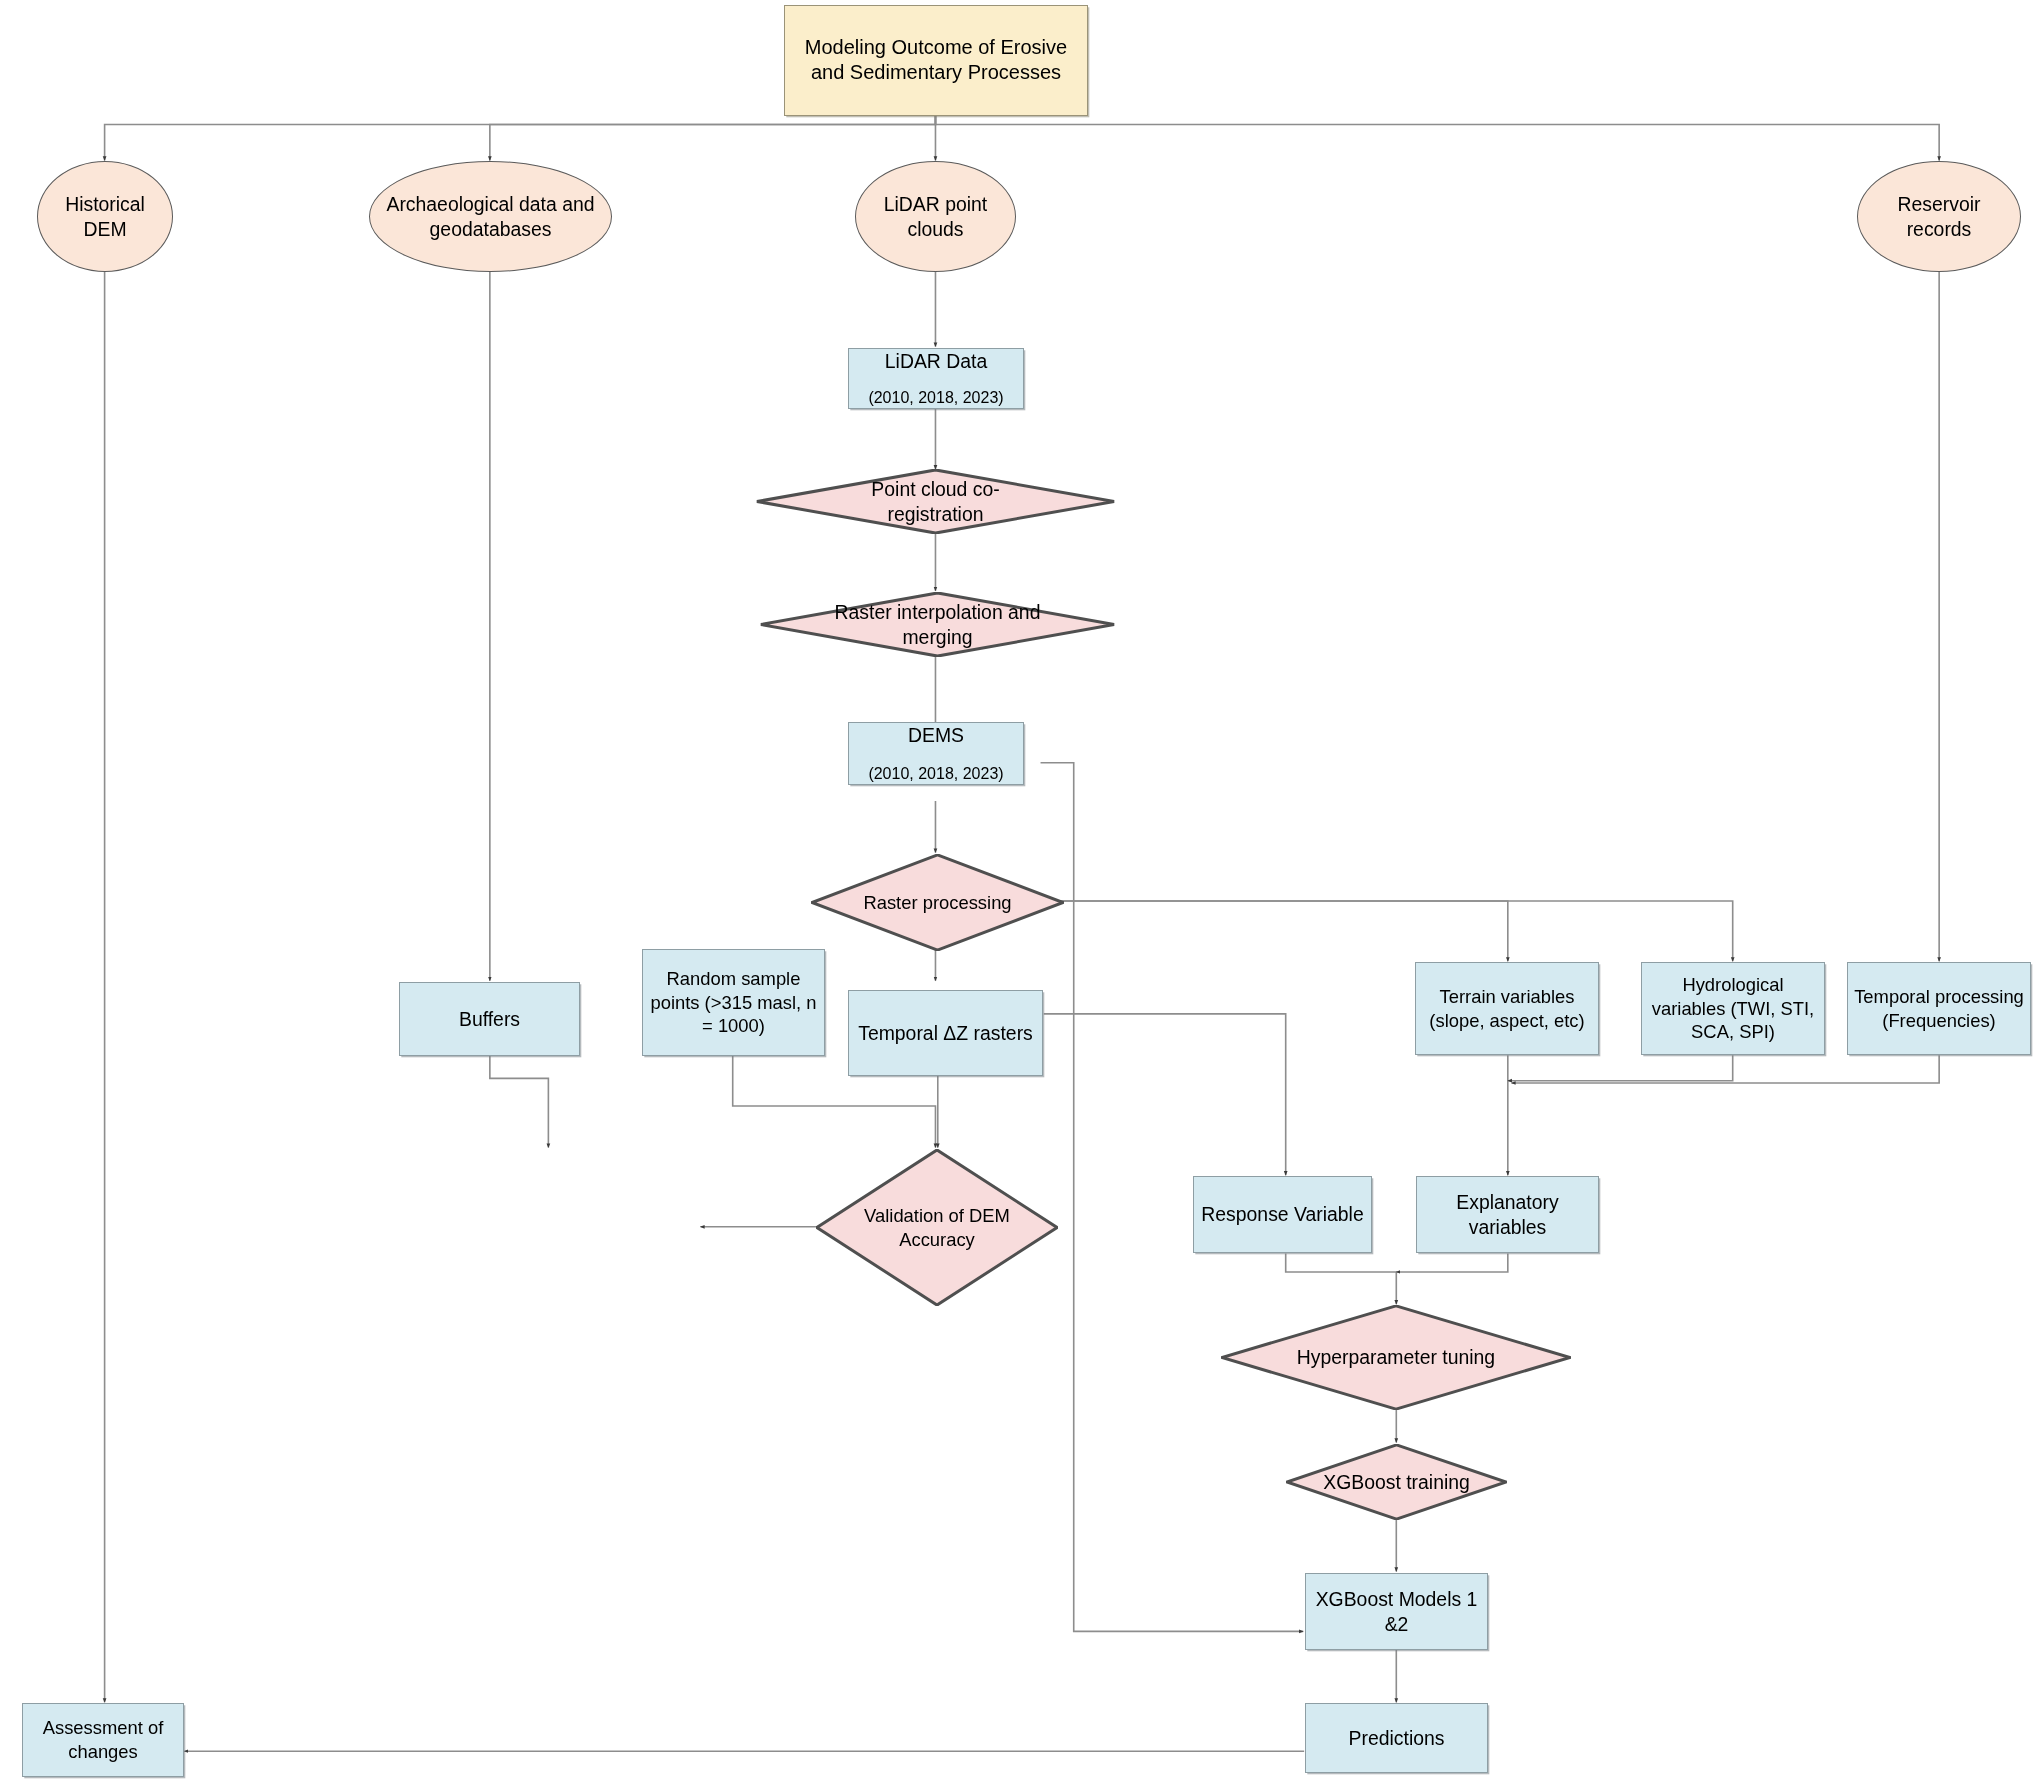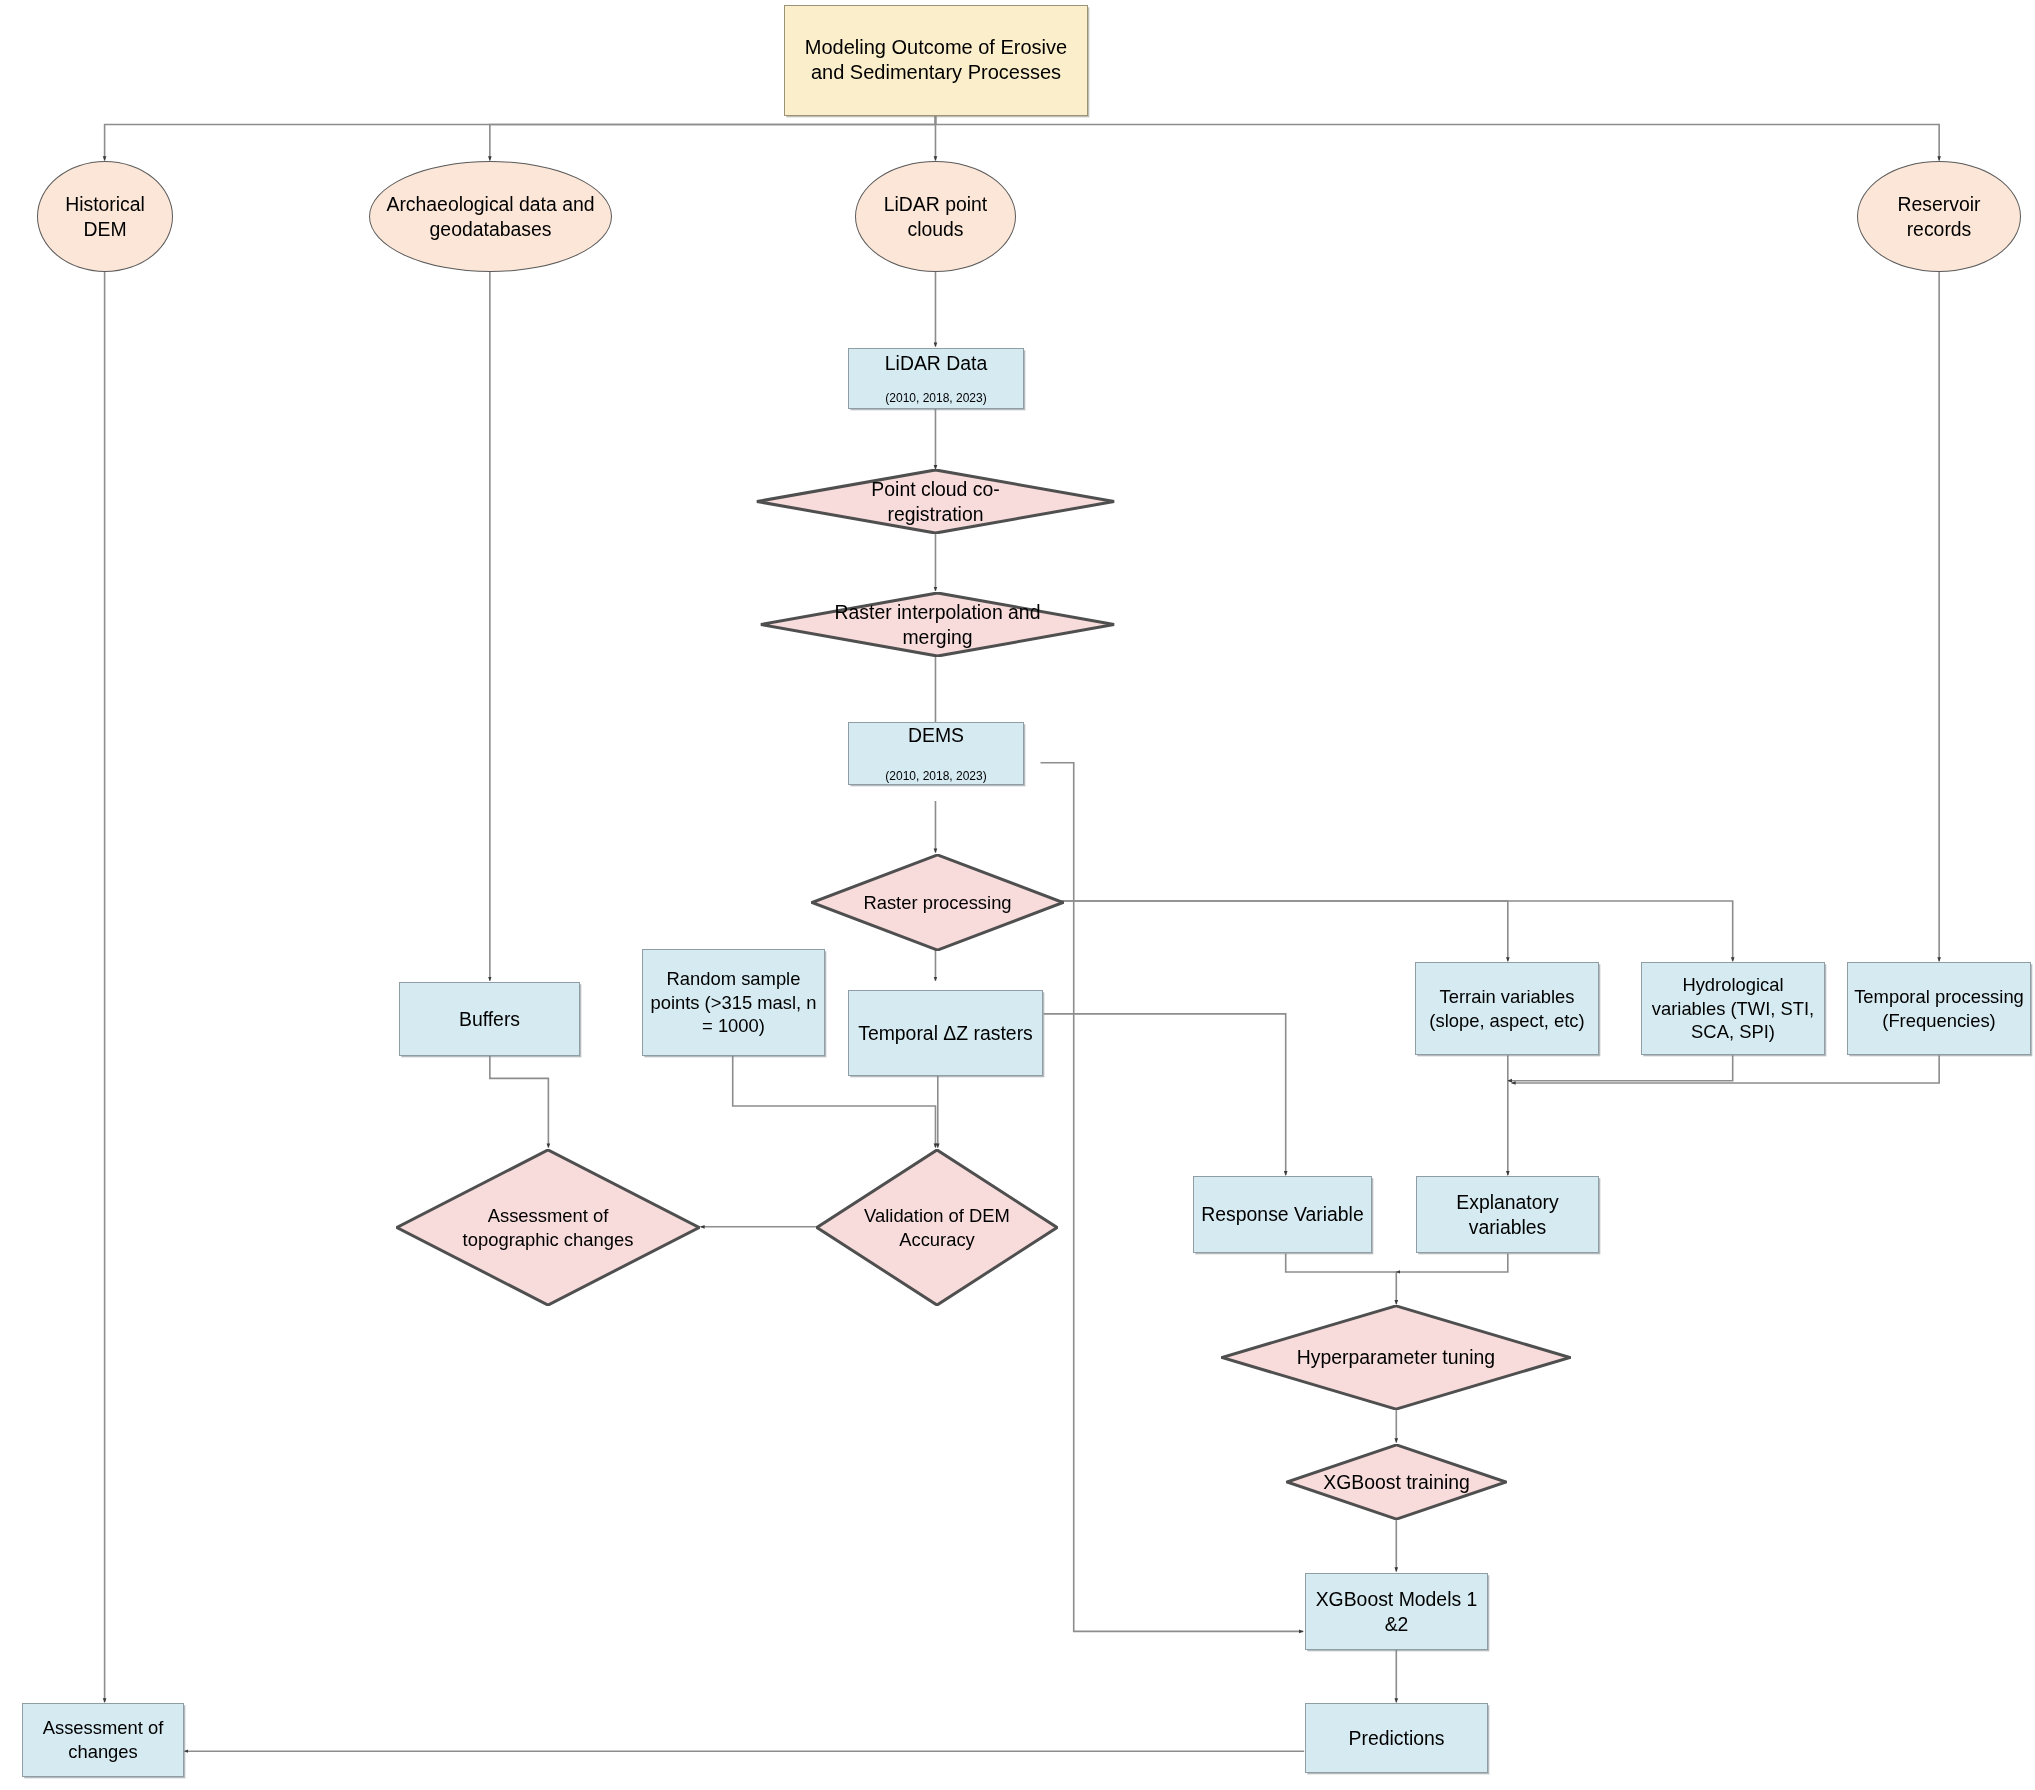--- a/index.html
+++ b/index.html
@@ -32,21 +32,21 @@
     background:#fbe6d8;
     border:1.4px solid #5b5b5b;
     border-radius:50%;
     color:#000;
   }
   
   .diamond{background:transparent;border:0;}
   .diamond .dshape{position:absolute;left:0;top:0;width:100%;height:100%;}
   .diamond .dshape polygon{fill:#f8dcdc;stroke:#4f4f4f;stroke-width:3;}
   .diamond .lbl{position:relative;z-index:2;}
-  .sub{display:block;font-size:12px;line-height:1.25;margin-top:15px;}
+  .sub{display:block;font-size:16px;line-height:1.25;margin-top:15px;}
 </style>
 </head>
 <body>
 
 <div id="canvas">
 
   <svg id="edges" viewBox="0 0 4416 3884">
     <defs>
       <marker id="ah" markerWidth="12" markerHeight="12" refX="9" refY="5" orient="auto" markerUnits="userSpaceOnUse">
         <path d="M0,1 L10,5 L0,9 z" fill="#3a3a3a"></path>
@@ -163,26 +163,20 @@
   </div>
 
   <div class="node rect" style="left:1641px;top:962px;width:184px;height:93px;font-size:18.4px;padding:0 5.5px;">
     <span class="lbl">Hydrological variables (TWI, STI, SCA, SPI)</span>
   </div>
 
   <div class="node rect" style="left:1847px;top:962px;width:184px;height:93px;font-size:18.4px;padding:0 5.5px;">
     <span class="lbl">Temporal processing (Frequencies)</span>
   </div>
 
-  <div class="node diamond" style="left:396px;top:1149px;width:304px;height:157px;font-size:18.4px;">
-    <svg class="dshape" viewBox="0 0 660 340" preserveAspectRatio="none">
-      <polygon points="330,2 658,170 330,338 2,170" vector-effect="non-scaling-stroke"></polygon>
-    </svg>
-    <span class="lbl" style="width:184px;">Assessment of topographic changes</span>
-  </div>
 
   <div class="node diamond" style="left:816px;top:1149px;width:242px;height:157px;font-size:18.4px;">
     <svg class="dshape" viewBox="0 0 524 340" preserveAspectRatio="none">
       <polygon points="262,2 522,170 262,338 2,170" vector-effect="non-scaling-stroke"></polygon>
     </svg>
     <span class="lbl" style="width:157px;">Validation of DEM Accuracy</span>
   </div>
 
   <div class="node rect" style="left:1193px;top:1176px;width:179px;height:77px;font-size:19.4px;">
     <span class="lbl">Response Variable</span>

